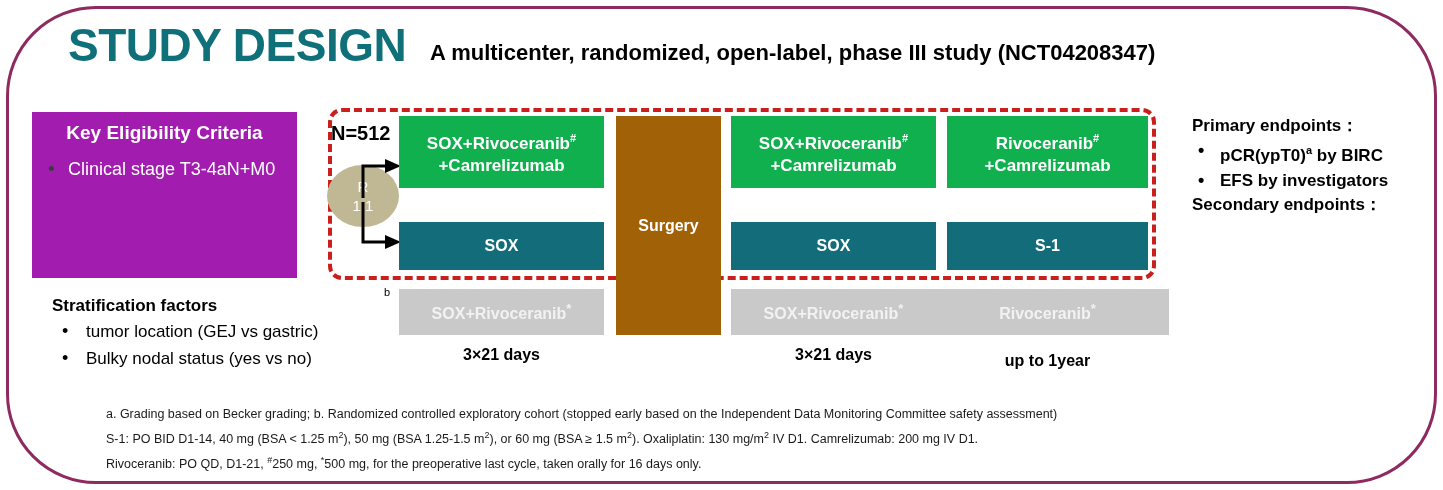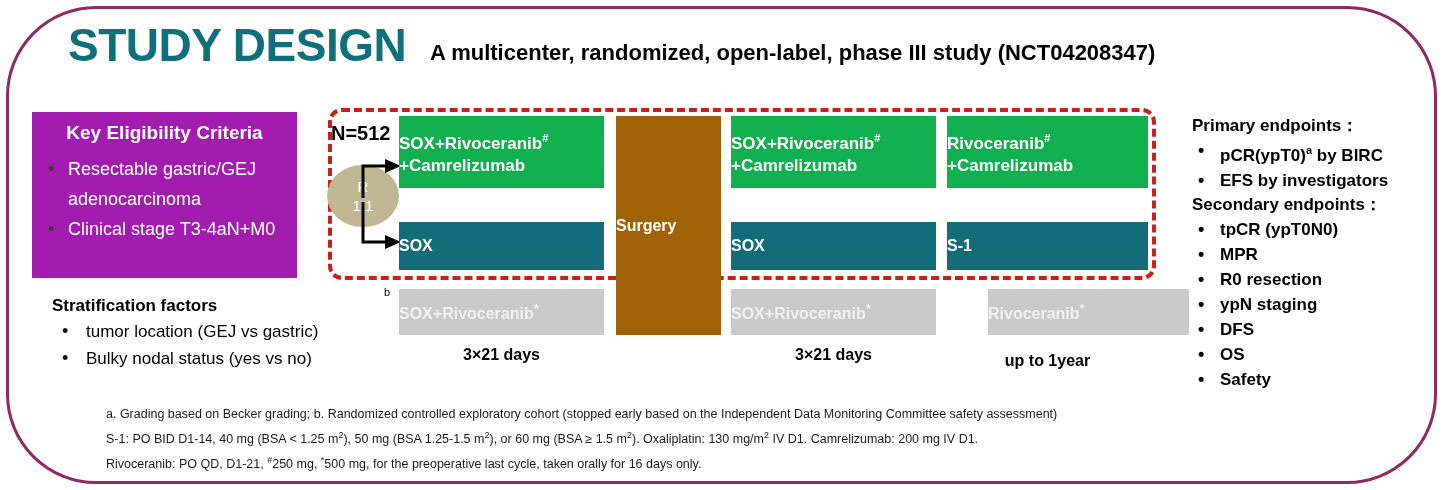--- a/index.html
+++ b/index.html
@@ -98,21 +98,21 @@
   .r-ellipse span{ color:#ffffff;font-size:15px;line-height:19px; }
 
   
   .arrow-svg{position:absolute;left:325px;top:140px;width:85px;height:120px;}
 
   
   .col{ position:absolute; }
   .cell{
     box-sizing:border-box;
     display:flex;flex-direction:column;
-    align-items:flex-start;justify-content:center;
+    align-items:center;justify-content:center;
     color:#ffffff;text-align:center;
     font-weight:bold;
   }
   .green{ background:#11b04e; }
   .teal { background:#126c7a; }
   .gray { background:#c9c9c9; color:#f2f2f2; }
   .tan  { background:#a16207; }
 
   .cell .l1{font-size:17px;line-height:23px;}
   .cell .l2{font-size:17px;line-height:23px;}
@@ -155,21 +155,20 @@
 <div id="slide">
 
   <div class="outer-frame"></div>
 
   <div class="title">STUDY DESIGN</div>
   <div class="subtitle">A multicenter, randomized, open-label, phase III study (NCT04208347)</div>
 
   <div class="elig-box">
     <div class="elig-title">Key Eligibility Criteria</div>
     <ul class="elig-list">
-      <li>Resectable gastric/GEJ adenocarcinoma</li>
       <li>Clinical stage T3-4aN+M0</li>
     </ul>
   </div>
 
   <div class="strat">
     <div class="strat-title">Stratification factors</div>
     <ul class="strat-list">
       <li>tumor location (GEJ vs gastric)</li>
       <li>Bulky nodal status (yes vs no)</li>
     </ul>
@@ -238,43 +237,34 @@
     <div class="cell green" style="width:100%;height:100%;">
       <div class="l1"><span>Rivoceranib</span><span class="sup">#</span></div>
       <div class="l2">+Camrelizumab</div>
     </div>
   </div>
   <div class="col" style="left:947px;top:222px;width:201px;height:48px;">
     <div class="cell teal one" style="width:100%;height:100%;">
       <div>S-1</div>
     </div>
   </div>
-  <div class="col" style="left:988px;top:289px;width:201px;height:46px;">
+  <div class="col" style="left:926px;top:289px;width:243px;height:46px;">
     <div class="cell gray one" style="width:100%;height:100%;">
       <div><span>Rivoceranib</span><span class="sup-star">*</span></div>
     </div>
   </div>
   <div class="duration" style="left:947px;top:352px;width:201px;">up to 1year</div>
 
   <div class="endpoints">
     <div class="ep-head">Primary endpoints：</div>
     <ul class="ep-list">
       <li><span>pCR(ypT0)</span><span class="sup">a</span><span> by BIRC</span></li>
       <li><span>EFS by investigators</span></li>
     </ul>
     <div class="ep-head">Secondary endpoints：</div>
-    <ul class="ep-list">
-      <li>tpCR (ypT0N0)</li>
-      <li>MPR</li>
-      <li>R0 resection</li>
-      <li>ypN staging</li>
-      <li>DFS</li>
-      <li>OS</li>
-      <li>Safety</li>
-    </ul>
   </div>
 
   <div class="footnotes">
     <div>a. Grading based on Becker grading; b. Randomized controlled exploratory cohort (stopped early based on the Independent Data Monitoring Committee safety assessment)</div>
     <div>
       <span>S-1: PO BID D1-14, 40 mg (BSA &lt; 1.25 m</span><span class="fn-sup">2</span><span>), 50 mg (BSA 1.25-1.5 m</span><span class="fn-sup">2</span><span>), or 60 mg (BSA ≥ 1.5 m</span><span class="fn-sup">2</span><span>). Oxaliplatin: 130 mg/m</span><span class="fn-sup">2</span><span> IV D1. Camrelizumab: 200 mg IV D1.</span>
     </div>
     <div>
       <span>Rivoceranib: PO QD, D1-21,  </span><span class="fn-sup">#</span><span>250 mg, </span><span class="fn-sup">*</span><span>500 mg, for the preoperative last cycle, taken orally for 16 days only.</span>
     </div>

